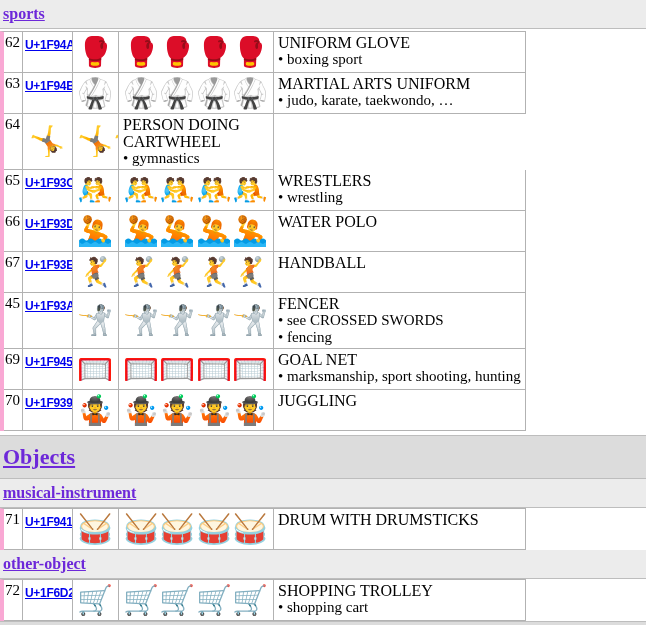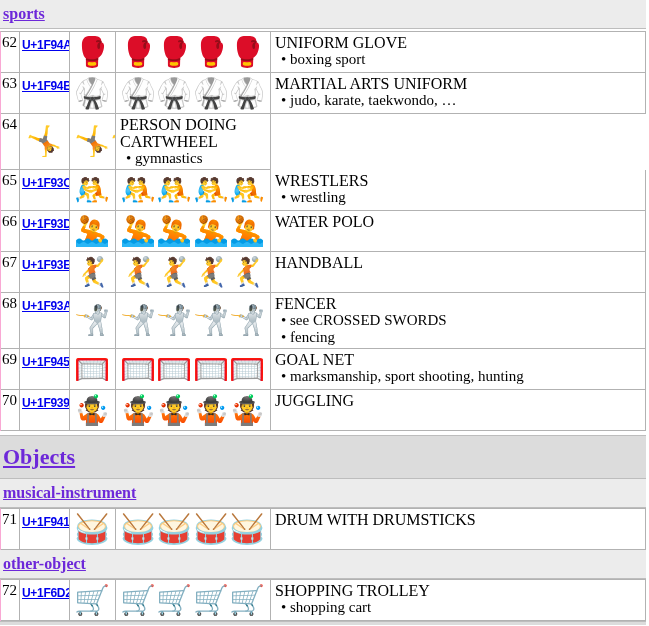--- a/index.html
+++ b/index.html
@@ -26,22 +26,22 @@
   .band.sub{height:29px;background:#ececec;}
   .band.sub a{font-size:16px;}
   .band.big{height:44px;background:#dcdcdc;border-top:1px solid #bdbdbd;}
   .band.big a{font-size:22px;}
   .gap2{height:2px;}
   .gap4{height:4px;}
 
   
   .tbl{
     box-sizing:border-box;
-    width:646px;
-    border-left:1px solid #f9a8d4;
+    width:526px;
+    border-left:4px solid #f9a8d4;
     border-top:1px solid #b2b2b2;
   }
   .row{
     display:grid;
     grid-template-columns:19px 50px 46px 155px 1fr;
     min-height:41px;
   }
   .cell{
     box-sizing:border-box;
     border-right:1px solid #b2b2b2;
@@ -67,21 +67,21 @@
   .cell.samples{
     display:flex;align-items:center;justify-content:space-around;
     padding:0 4px;
     font-size:29px;line-height:33px;
     font-family:"DejaVu Sans",sans-serif;
   }
   .cell.name{
     padding:2px 0 2px 4px;
     font-size:16px;line-height:17px;
   }
-  .cell.name .kw{font-size:15px;line-height:17px;margin-left:6px;}
+  .cell.name .kw{font-size:15px;line-height:17px;}
 
   .nextband{height:3px;width:646px;background:#dcdcdc;border-top:1px solid #bdbdbd;}
 </style>
 </head>
 <body>
 
 <div class="wrap">
 
   <div class="band sub">
     <a href="#">sports</a>
@@ -197,21 +197,21 @@
           <span>🤾</span>
       </div>
       <div class="cell name">
         <div>HANDBALL</div>
         <div class="kw"></div>
         <div class="kw"></div>
       </div>
     </div>
 
     <div class="row">
-      <div class="cell num">68</div>
+      <div class="cell num">45</div>
       <div class="cell code"><a href="#">U+1F93A</a></div>
       <div class="cell chart">
           <span>🤺</span>
         </div>
       <div class="cell samples">
         <span>🤺</span>
           <span>🤺</span>
           <span>🤺</span>
           <span>🤺</span>
       </div>

